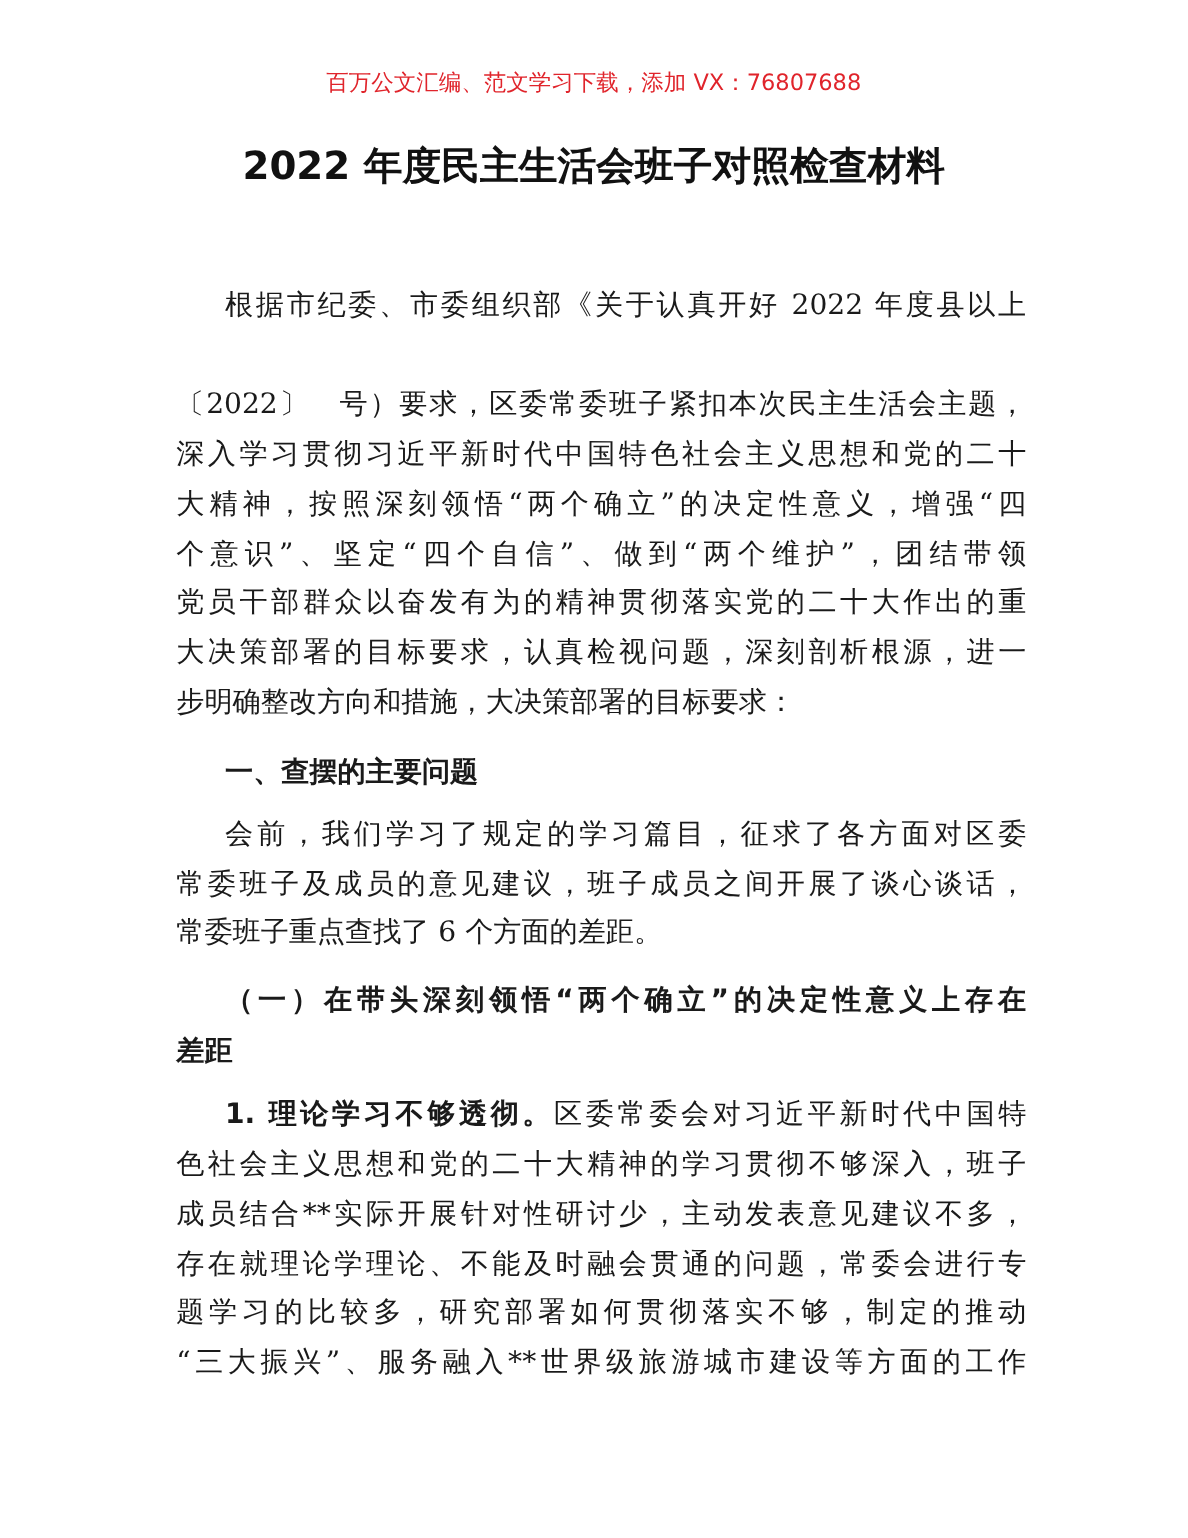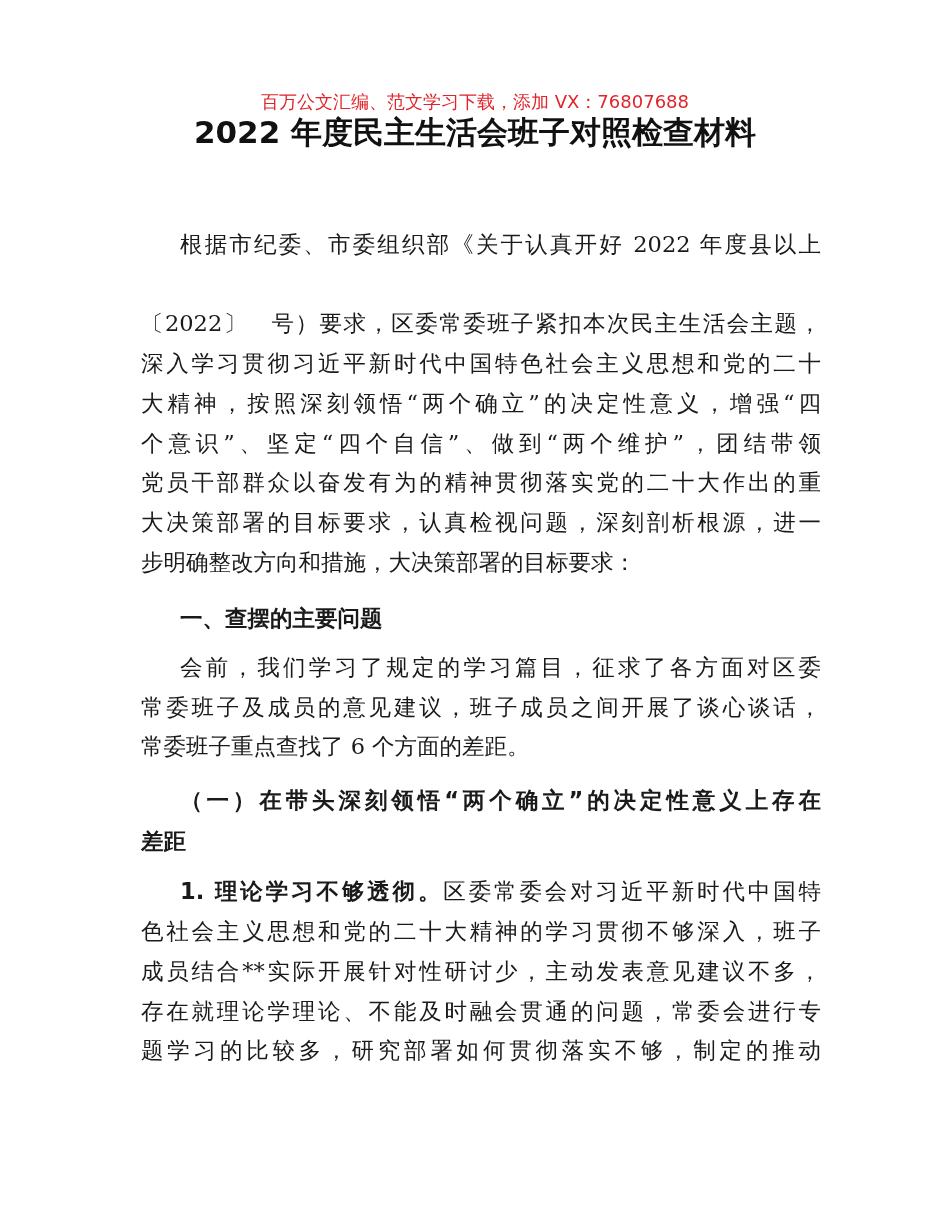--- a/index.html
+++ b/index.html
@@ -1,21 +1,21 @@
 <!DOCTYPE html>
 <html><head>
 <meta charset="utf-8">
 <style>
   html, body { margin: 0; padding: 0; background: #ffffff; }
   body { width: 950px; height: 1230px; position: relative; overflow: hidden; }
   .page { position: absolute; left: 0; top: 0; width: 950px; height: 1230px; background: #fff; }
   .watermark {
     position: absolute; left: 0; top: 54px; width: 950px; text-align: center;
     font-family: "DejaVu Sans", "Liberation Sans", sans-serif;
-    font-size: 18px; color: #e0242b; letter-spacing: 0px; margin-top: 36px;
+    font-size: 18px; color: #e0242b; letter-spacing: 0px;
   }
   .title {
     position: absolute; left: 0; top: 112px; width: 950px; text-align: center;
     font-family: "DejaVu Sans", "Liberation Sans", sans-serif;
     font-weight: bold; font-size: 31px; color: #111;
   }
   .line {
     position: absolute; left: 141px; width: 680px; white-space: nowrap;
     font-family: "DejaVu Serif", "Liberation Serif", serif;
     font-size: 22.5px; color: #1a1a1a; line-height: 30px; height: 30px;
@@ -51,13 +51,14 @@
   <div class="line indent heading" style="top:785px;">（一）在带头深刻领悟“两个确立”的决定性意义上存在</div>
   <div class="line last heading" style="top:826px;">差距</div>
 
   <div class="line indent" style="top:876px;">
     <span class="bold">1. 理论学习不够透彻。</span><span>区委常委会对习近平新时代中国特</span>
   </div>
   <div class="line" style="top:916px;">色社会主义思想和党的二十大精神的学习贯彻不够深入，班子</div>
   <div class="line" style="top:956px;">成员结合**实际开展针对性研讨少，主动发表意见建议不多，</div>
   <div class="line" style="top:996px;">存在就理论学理论、不能及时融会贯通的问题，常委会进行专</div>
   <div class="line" style="top:1035px;">题学习的比较多，研究部署如何贯彻落实不够，制定的推动</div>
+  <div class="line" style="top:1075px;">“三大振兴”、服务融入**世界级旅游城市建设等方面的工作</div>
 </div>
 
 </body></html>

